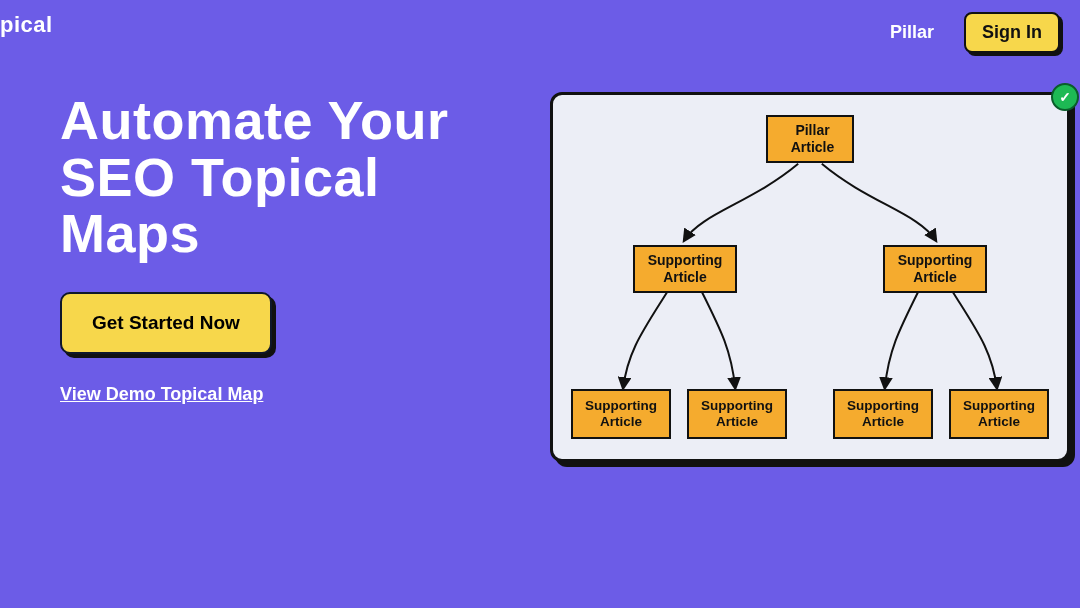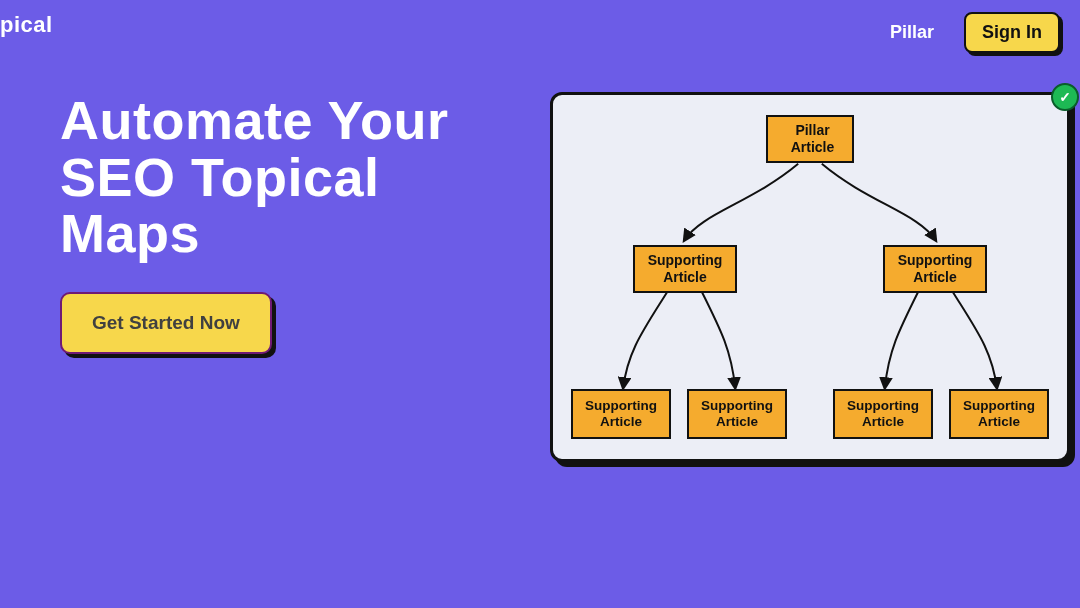--- a/index.html
+++ b/index.html
@@ -69,23 +69,23 @@
   .subhead {
     font-size: 19px;
     line-height: 1.55;
     font-weight: 400;
     color: #f0eeff;
     margin-bottom: 46px;
     max-width: 450px;
   }
   .cta-btn {
     background: #f7d74b;
-    color: #404040;
-    font-weight: 800;
-    border: 2px solid #701a75;
+    color: #000000;
+    font-weight: 800;
+    border: 2px solid #0f172a;
     border-radius: 10px;
     padding: 18px 30px;
     font-size: 19px;
     box-shadow: 4px 4px 0 #111;
     cursor: pointer;
     width: fit-content;
     margin-bottom: 30px;
   }
   .demo-link {
     color: #fff;
@@ -168,20 +168,21 @@
   <nav class="nav-right">
     <a class="nav-link">Pillar</a>
     <button class="btn-yellow">Sign In</button>
   </nav>
 </header>
 
 <main class="main">
   <div class="left-col">
     <h1 class="headline">Automate Your SEO Topical Maps</h1>
     <button class="cta-btn">Get Started Now</button>
+    <a class="demo-link">View Demo Topical Map</a>
   </div>
 
   <div class="right-col">
     <div class="diagram-panel">
       <div class="badge">
         <span>✓</span>
       </div>
 
       <svg class="arrows" viewBox="0 0 520 370">
         <defs>

